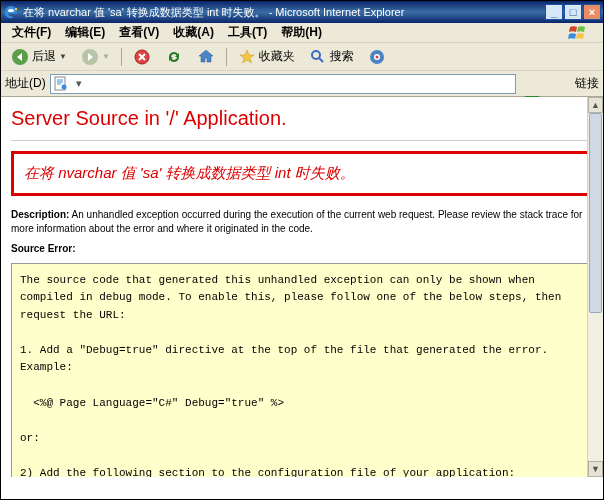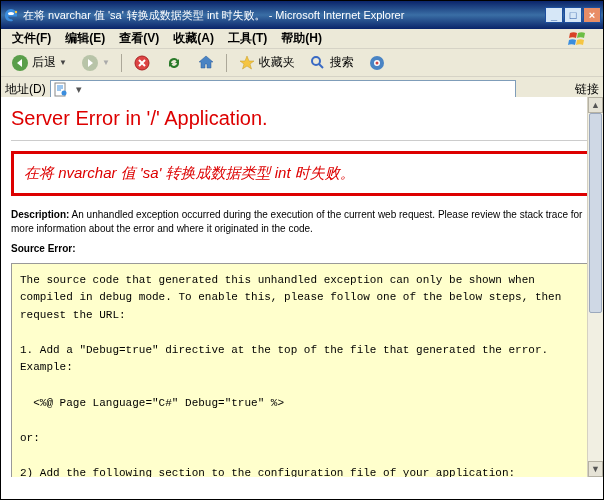--- a/index.html
+++ b/index.html
@@ -1,18 +1,18 @@
 <!DOCTYPE html>
 <html><head>
 <meta charset="utf-8">
 <style>
   * { box-sizing: border-box; }
   body { margin: 0; font-family: "Microsoft Sans Serif", Tahoma, sans-serif; font-size: 11px; background: #fff; }
   .window { width: 604px; height: 500px; background: #fff; position: relative; overflow: hidden; border: 1px solid #000; }
-  .titlebar { height: 28px; background: linear-gradient(to bottom, #0a246a 0%, #3a6ea5 50%, #0a246a 100%); display: flex; align-items: center; color: #fff; padding: 0 2px; font-size: 11px; }
+  .titlebar { height: 22px; background: linear-gradient(to bottom, #0a246a 0%, #3a6ea5 50%, #0a246a 100%); display: flex; align-items: center; color: #fff; padding: 0 2px; font-size: 11px; }
   .titlebar .icon { width: 16px; height: 16px; margin-right: 4px; display: flex; align-items: center; justify-content: center; }
   .titlebar .title-text { flex: 1; white-space: nowrap; overflow: hidden; }
   .titlebar .win-btns { display: flex; gap: 1px; }
   .titlebar .win-btn { width: 18px; height: 16px; background: #d6e7f7; border: 1px solid #1d4e9e; display: flex; align-items: center; justify-content: center; color: #1d4e9e; font-size: 11px; font-weight: bold; cursor: default; }
   .titlebar .win-btn.close { background: #e98d66; color: #fff; }
   .menubar { background: #ece9d8; display: flex; padding: 2px 4px; font-size: 12px; border-bottom: 1px solid #d6d3c6; height: 20px; align-items: center; font-weight: bold; }
   .menubar .menu-item { padding: 1px 7px; cursor: default; }
   .menubar .logo { margin-left: auto; width: 32px; height: 18px; display: flex; align-items: center; justify-content: center; }
   .logo svg { width: 30px; height: 16px; }
   .toolbar { background: #ece9d8; display: flex; align-items: center; padding: 2px 4px; height: 28px; border-bottom: 1px solid #d6d3c6; gap: 2px; }
@@ -176,21 +176,21 @@
             <path d="M3 2l5 4-5 4Z" fill="#fff"></path>
           </svg>
       </span>
       <span>转到</span>
     </div>
     <span style="font-size:12px">链接</span>
   </div>
 
   <div class="content-wrap">
     <div class="content">
-      <div class="error-h1">Server Error in '/' Application.</div>
+      <div class="error-h1">Server Source in '/' Application.</div>
       <hr class="hr1">
       <div class="highlight-box">
         <span class="highlight-text">在将 nvarchar 值 'sa' 转换成数据类型 int 时失败。</span>
       </div>
       <div class="para">
         <b>Description:</b><span> An unhandled exception occurred during the execution of the current web request. Please review the stack trace for more information about the error and where it originated in the code.</span>
       </div>
       <div class="para">
         <b>Source Error:</b>
       </div>

